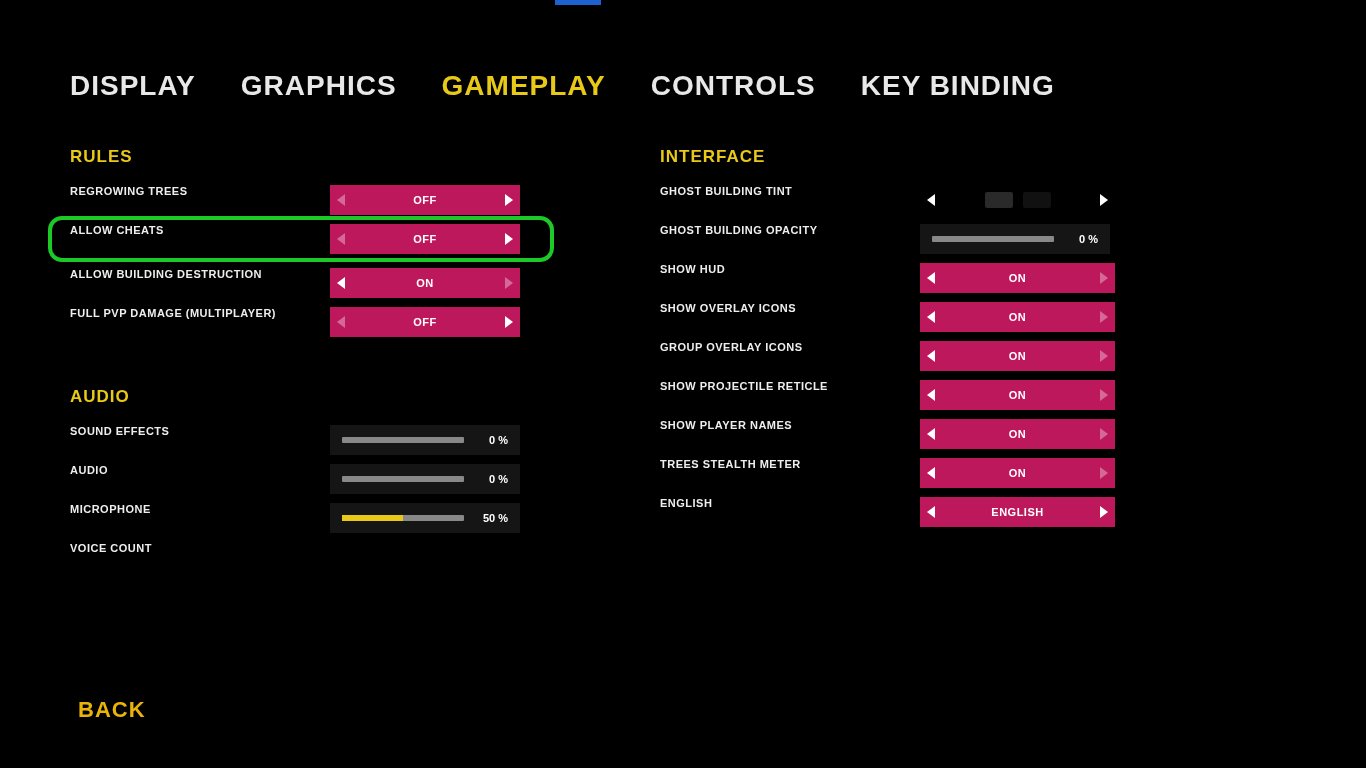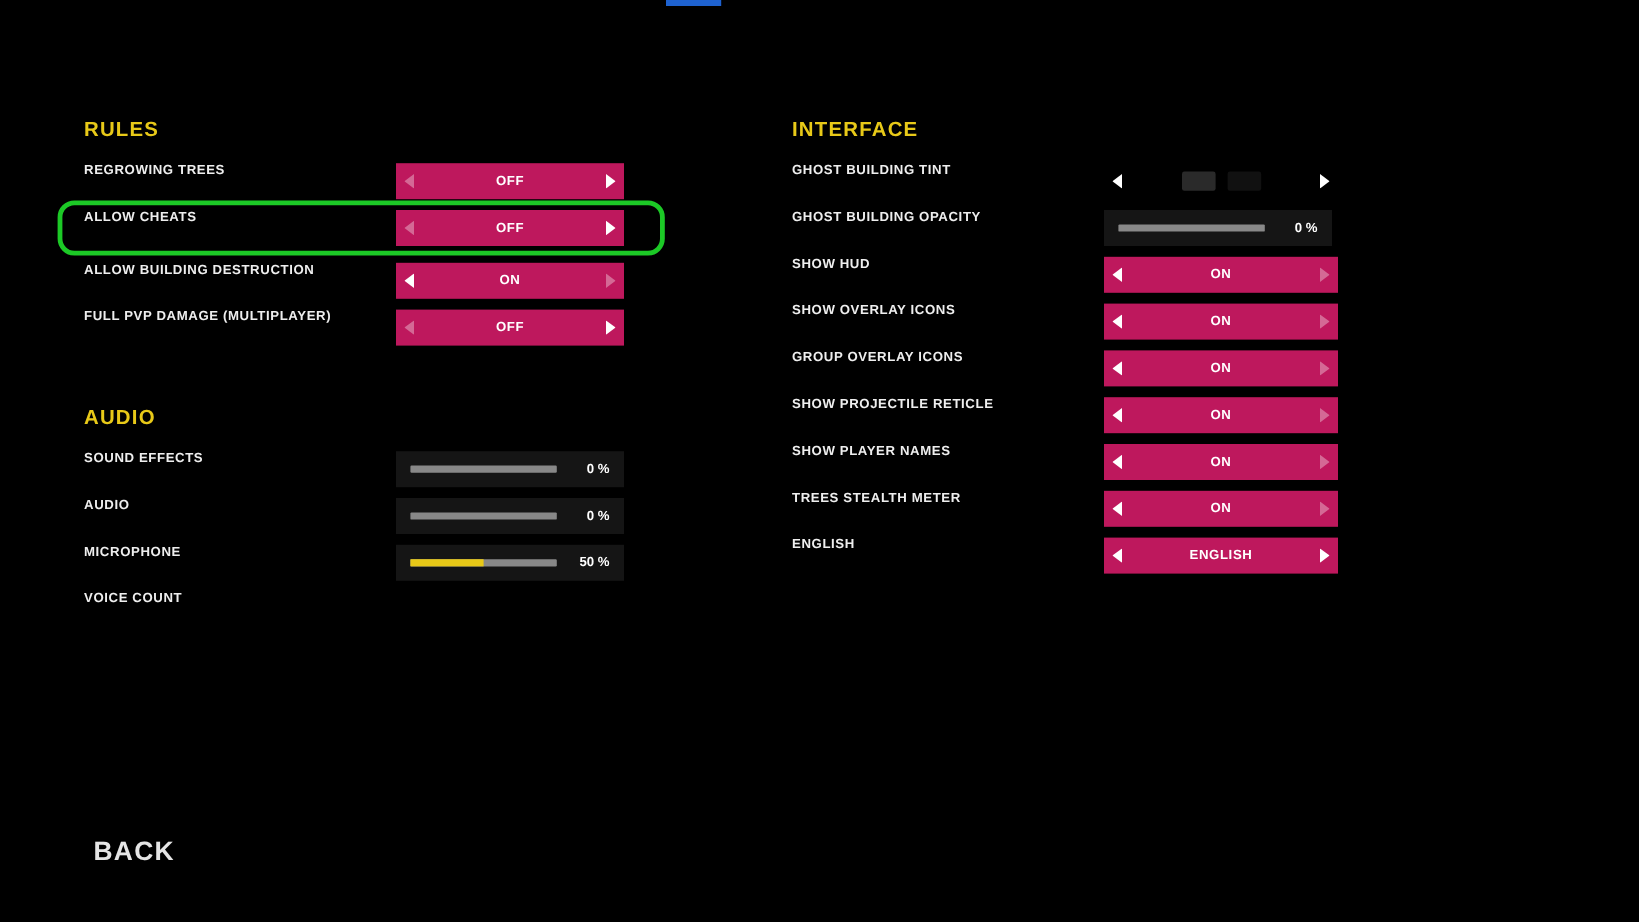--- a/index.html
+++ b/index.html
@@ -36,21 +36,20 @@
 }
 .col {
   flex: 0 0 470px;
 }
 .section-title {
   color: #e8c918;
   font-size: 17px;
   font-weight: bold;
   letter-spacing: 1px;
   margin-bottom: 18px;
-  margin-top: 28px;
 }
 .section-title.audio {
   margin-top: 50px;
 }
 .row {
   display: flex;
   align-items: flex-start;
   margin-bottom: 9px;
   height: 30px;
   position: relative;
@@ -141,39 +140,46 @@
   border: 4px solid #1cc926;
   border-radius: 14px;
   pointer-events: none;
 }
 .back {
   position: absolute;
   left: 78px;
   bottom: 45px;
   font-size: 22px;
   font-weight: bold;
-  color: #e5e5e5;
+  color: #eab308;
   letter-spacing: 1px;
   cursor: pointer;
 }
 .topmarker {
   position: absolute;
   top: 0;
   left: 555px;
   width: 46px;
   height: 5px;
   background: #1e62d0;
 }
 </style>
 </head>
 <body>
 
 <div class="topmarker"></div>
 
 <div class="container">
+  <div class="tabs">
+    <div class="tab">DISPLAY</div>
+    <div class="tab">GRAPHICS</div>
+    <div class="tab active">GAMEPLAY</div>
+    <div class="tab">CONTROLS</div>
+    <div class="tab">KEY BINDING</div>
+  </div>
 
   <div class="columns">
 
     <div class="col">
       <div class="section-title">RULES</div>
 
       <div class="row">
         <div class="row-label">REGROWING TREES</div>
         <div class="control">
           <div class="arrow dim">

